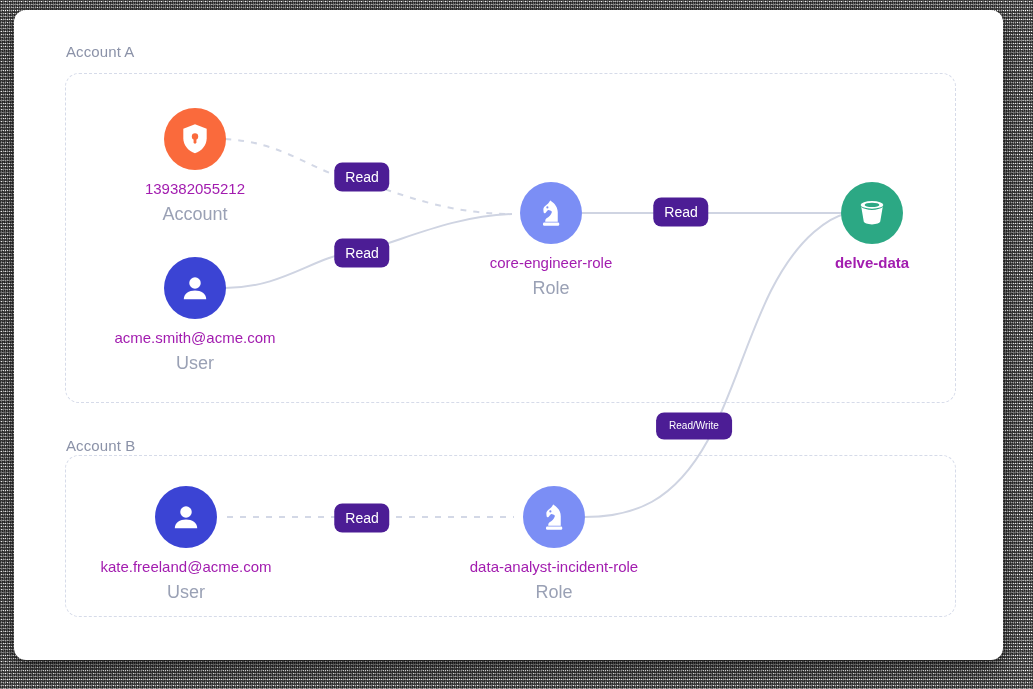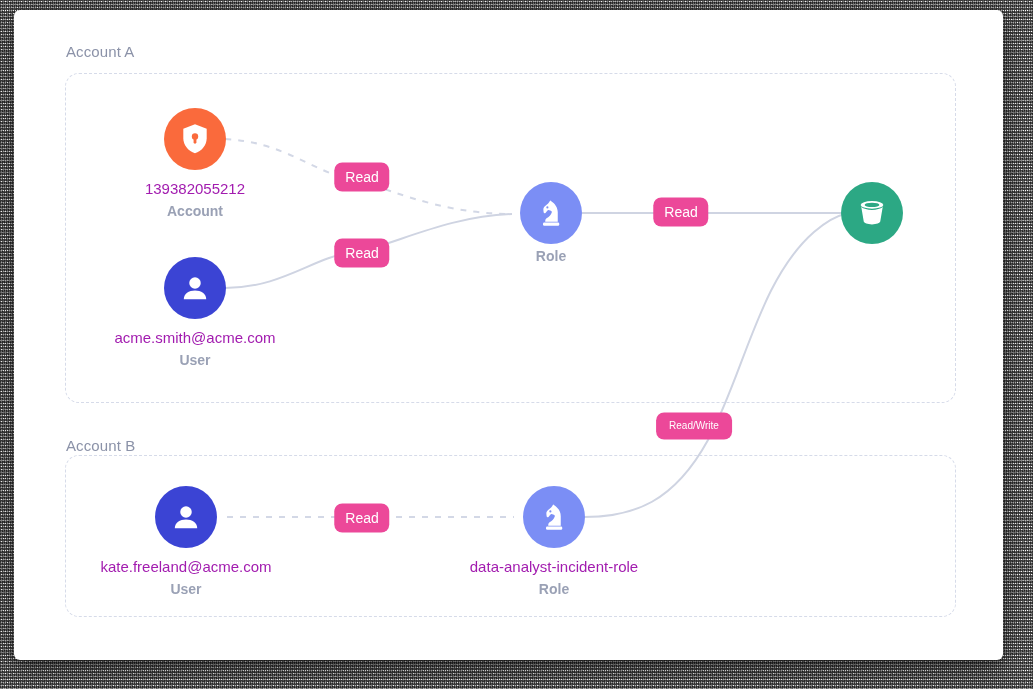--- a/index.html
+++ b/index.html
@@ -29,21 +29,21 @@
   }
 
   
   #card {
     position: absolute;
     left: 14px;
     top: 10px;
     width: 989px;
     height: 650px;
     background: #ffffff;
-    border-radius: 6px;
+    border-radius: 12px;
     box-shadow: 0 10px 26px rgba(0,0,0,.42), 0 2px 6px rgba(0,0,0,.28);
     overflow: hidden;
   }
 
   #canvas {
     position: absolute;
     inset: 0;
   }
 
   
@@ -92,31 +92,30 @@
   .node-title {
     margin-top: 10px;
     font-size: 15px;
     color: #a21caf;
     white-space: nowrap;
     line-height: 1.25;
   }
   .node-title.bold { font-weight: bold; }
   .node-sub {
     margin-top: 4px;
-    font-size: 14px;
+    font-size: 18px;
     color: #9aa1b5;
     white-space: nowrap;
     line-height: 1.25;
-    font-weight: bold;
   }
 
   
   .edge-badge {
     position: absolute;
-    background: #ec4899;
+    background: #4c1d95;
     color: #ffffff;
     font-size: 14px;
     line-height: 1;
     padding: 7px 11px 8px;
     border-radius: 8px;
     white-space: nowrap;
     transform: translate(-50%, -50%);
   }
   .edge-badge.wide { font-size: 10px; padding: 8px 13px 9px; }
 </style>
@@ -173,31 +172,33 @@
     </div>
 
     <div class="node" style="left:537px; top:172px;">
       <div class="node-circle" style="background:#7b8ef5;">
         <svg width="30" height="30" viewBox="0 0 24 24" aria-hidden="true">
           <path d="M11.2 2.1 C10.7 3.0 10.3 3.7 9.7 4.3 L7.1 6.6 C6.2 7.4 5.8 8.4 5.9 9.5 L6.1 11.4 C6.2 12.2 7.1 12.5 7.6 11.9 L9.0 10.2 C9.4 9.7 10.0 9.5 10.6 9.7 L11.9 10.1 C12.5 10.3 12.8 11.0 12.6 11.6 C11.9 13.6 10.5 15.0 8.8 16.0 C7.9 16.5 7.4 17.4 7.4 18.4 L7.4 19.0 L17.4 19.0 L17.4 11.3 C17.4 7.6 15.2 4.4 12.2 2.5 C11.9 2.3 11.5 2.0 11.2 2.1 Z" fill="#ffffff"></path>
           <rect x="5.6" y="19.6" width="13" height="2.5" rx="1" fill="#ffffff"></rect>
           <circle cx="9.1" cy="7.5" r="0.85" fill="#7b8ef5"></circle>
         </svg>
       </div>
+      <div class="node-title">core-engineer-role</div>
       <div class="node-sub">Role</div>
     </div>
 
     <div class="node" style="left:858px; top:172px;">
       <div class="node-circle" style="background:#2ca884;">
         <svg width="32" height="30" viewBox="0 0 26 24" aria-hidden="true">
           <ellipse cx="13" cy="5.4" rx="9.2" ry="3.1" fill="#ffffff"></ellipse>
           <ellipse cx="13" cy="5.4" rx="6.0" ry="1.8" fill="#2ca884"></ellipse>
           <path d="M4.3 7.2 C6.0 8.7 9.2 9.5 13 9.5 C16.8 9.5 20.0 8.7 21.7 7.2 L19.7 19.0 C19.5 20.3 16.6 21.3 13 21.3 C9.4 21.3 6.5 20.3 6.3 19.0 Z" fill="#ffffff"></path>
         </svg>
       </div>
+      <div class="node-title bold">delve-data</div>
     </div>
 
     <div class="node" style="left:172px; top:476px;">
       <div class="node-circle" style="background:#3b44d4;">
         <svg width="32" height="32" viewBox="0 0 24 24" aria-hidden="true">
           <circle cx="12" cy="8.2" r="4.3" fill="#ffffff"></circle>
           <path d="M3.6 20.4 C3.6 16.2 7.4 13.8 12 13.8 C16.6 13.8 20.4 16.2 20.4 20.4 Z" fill="#ffffff"></path>
         </svg>
       </div>
       <div class="node-title">kate.freeland@acme.com</div>

